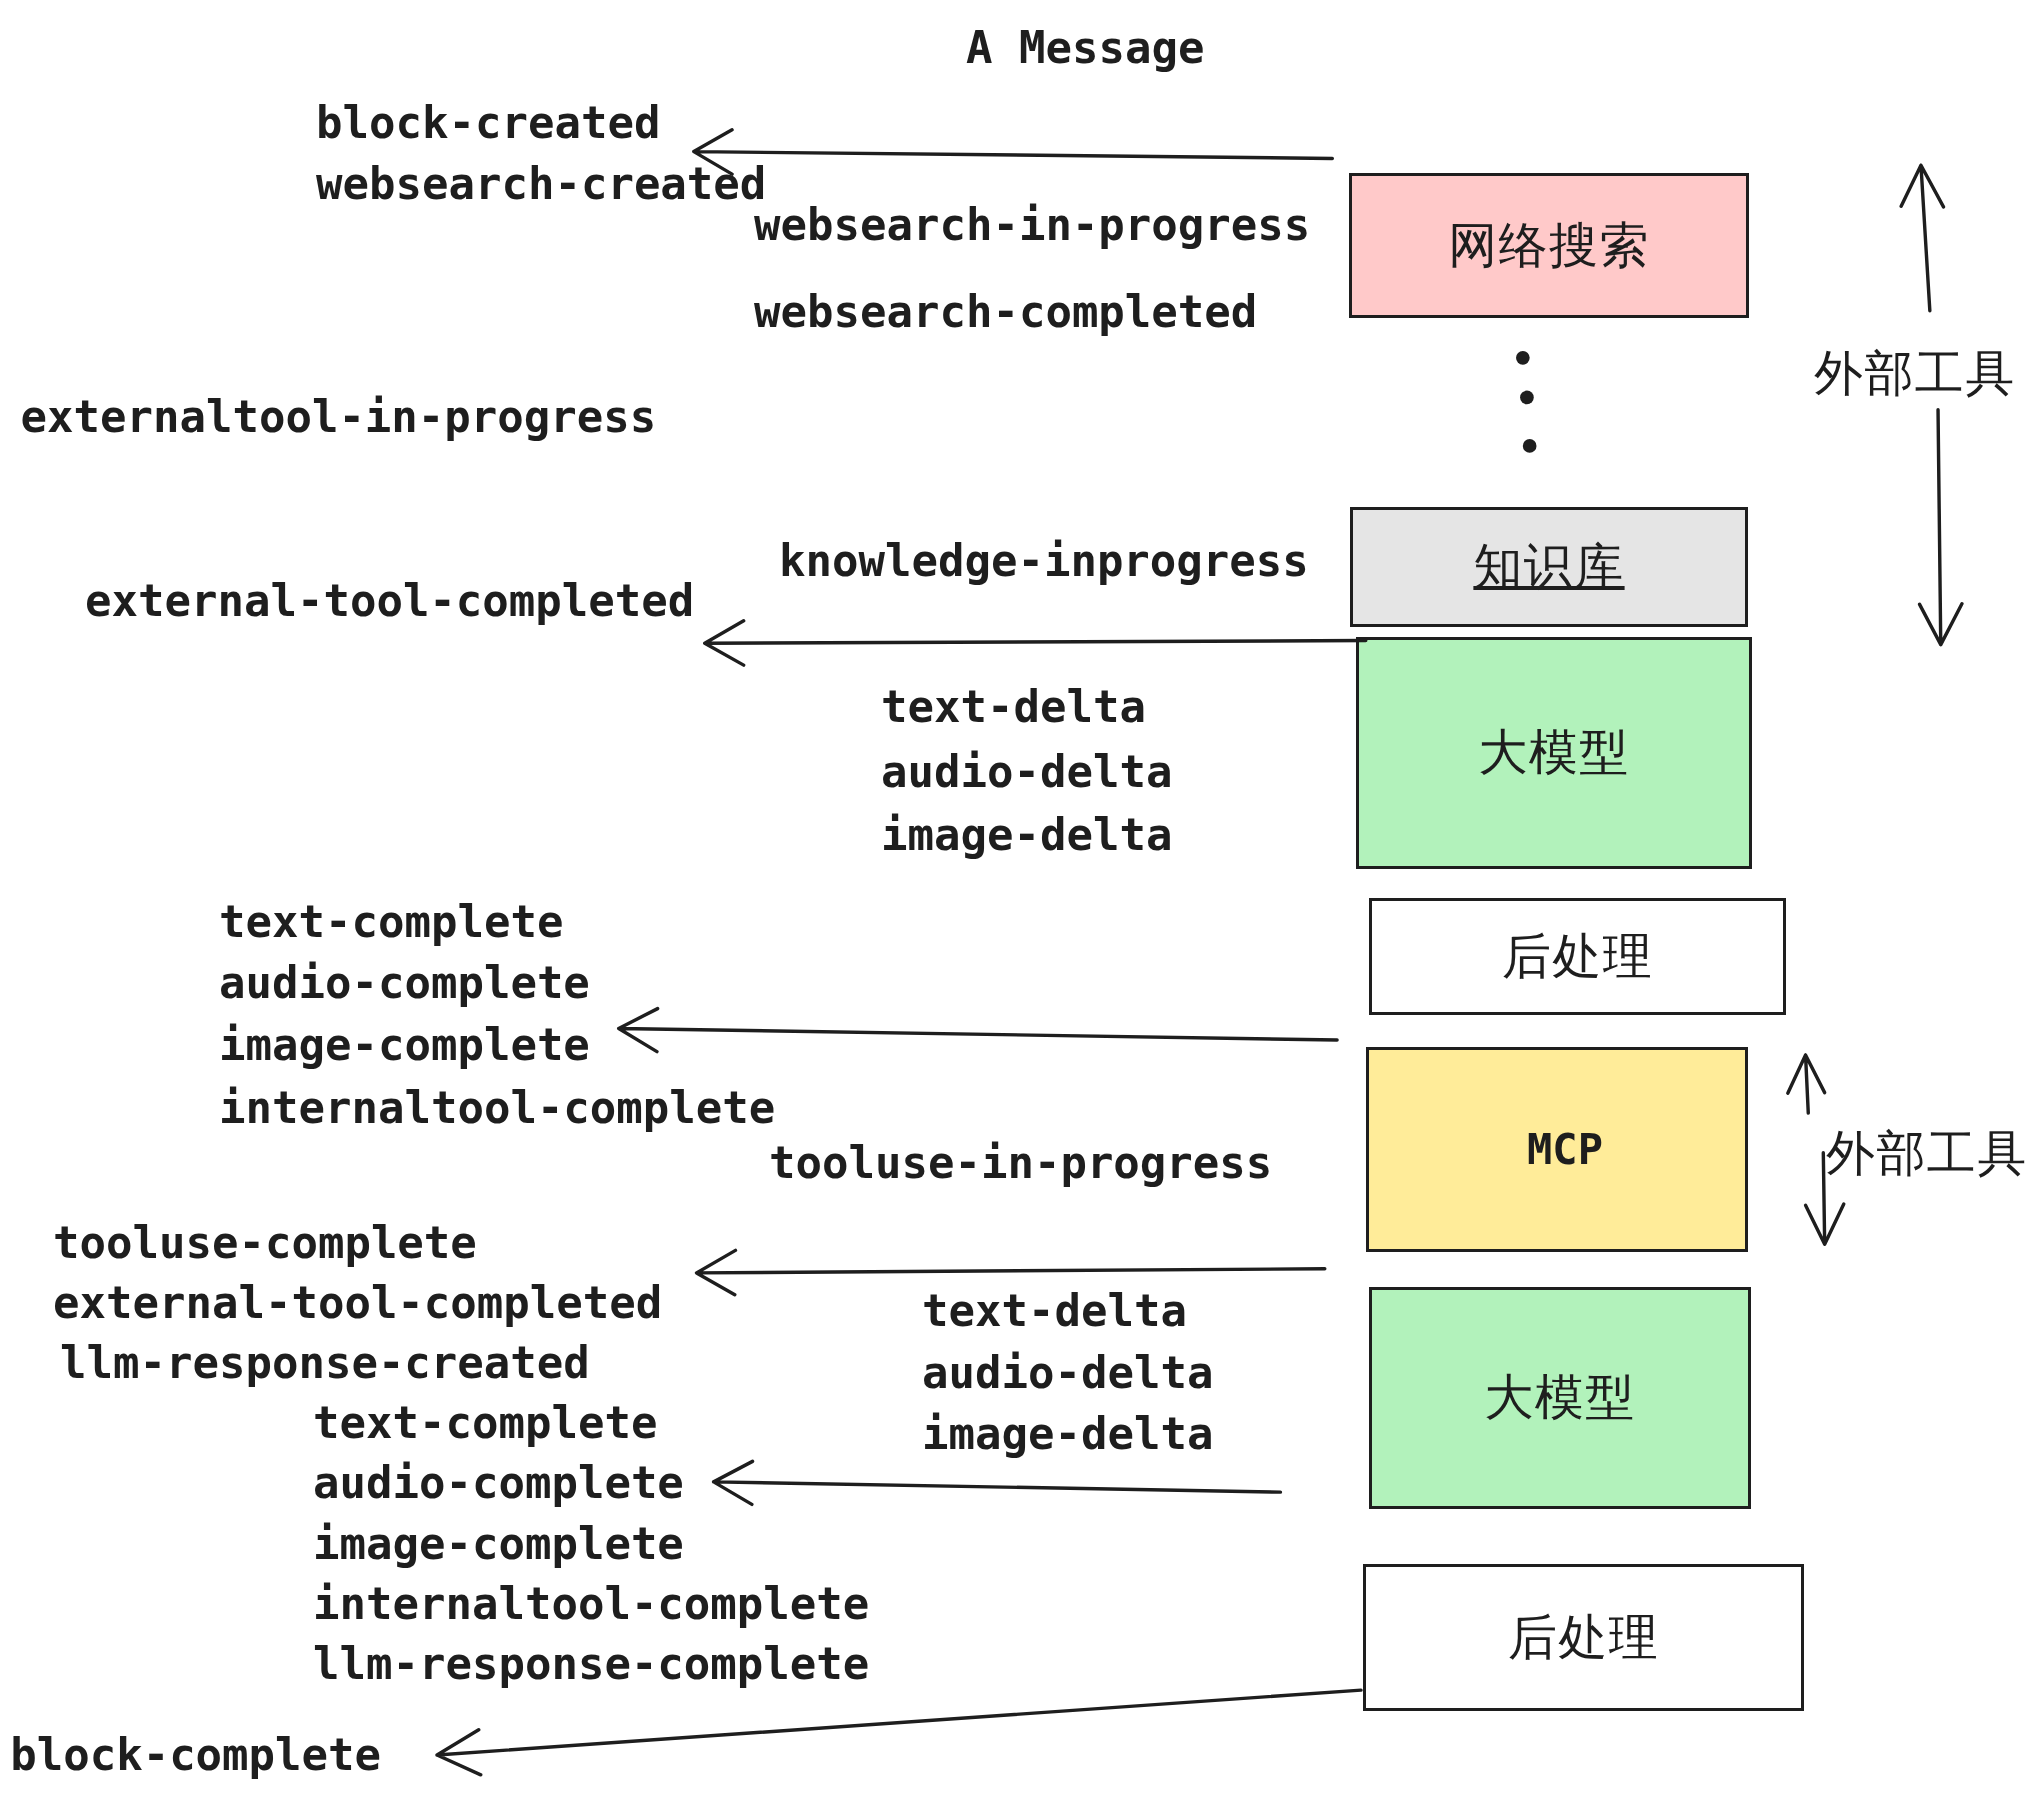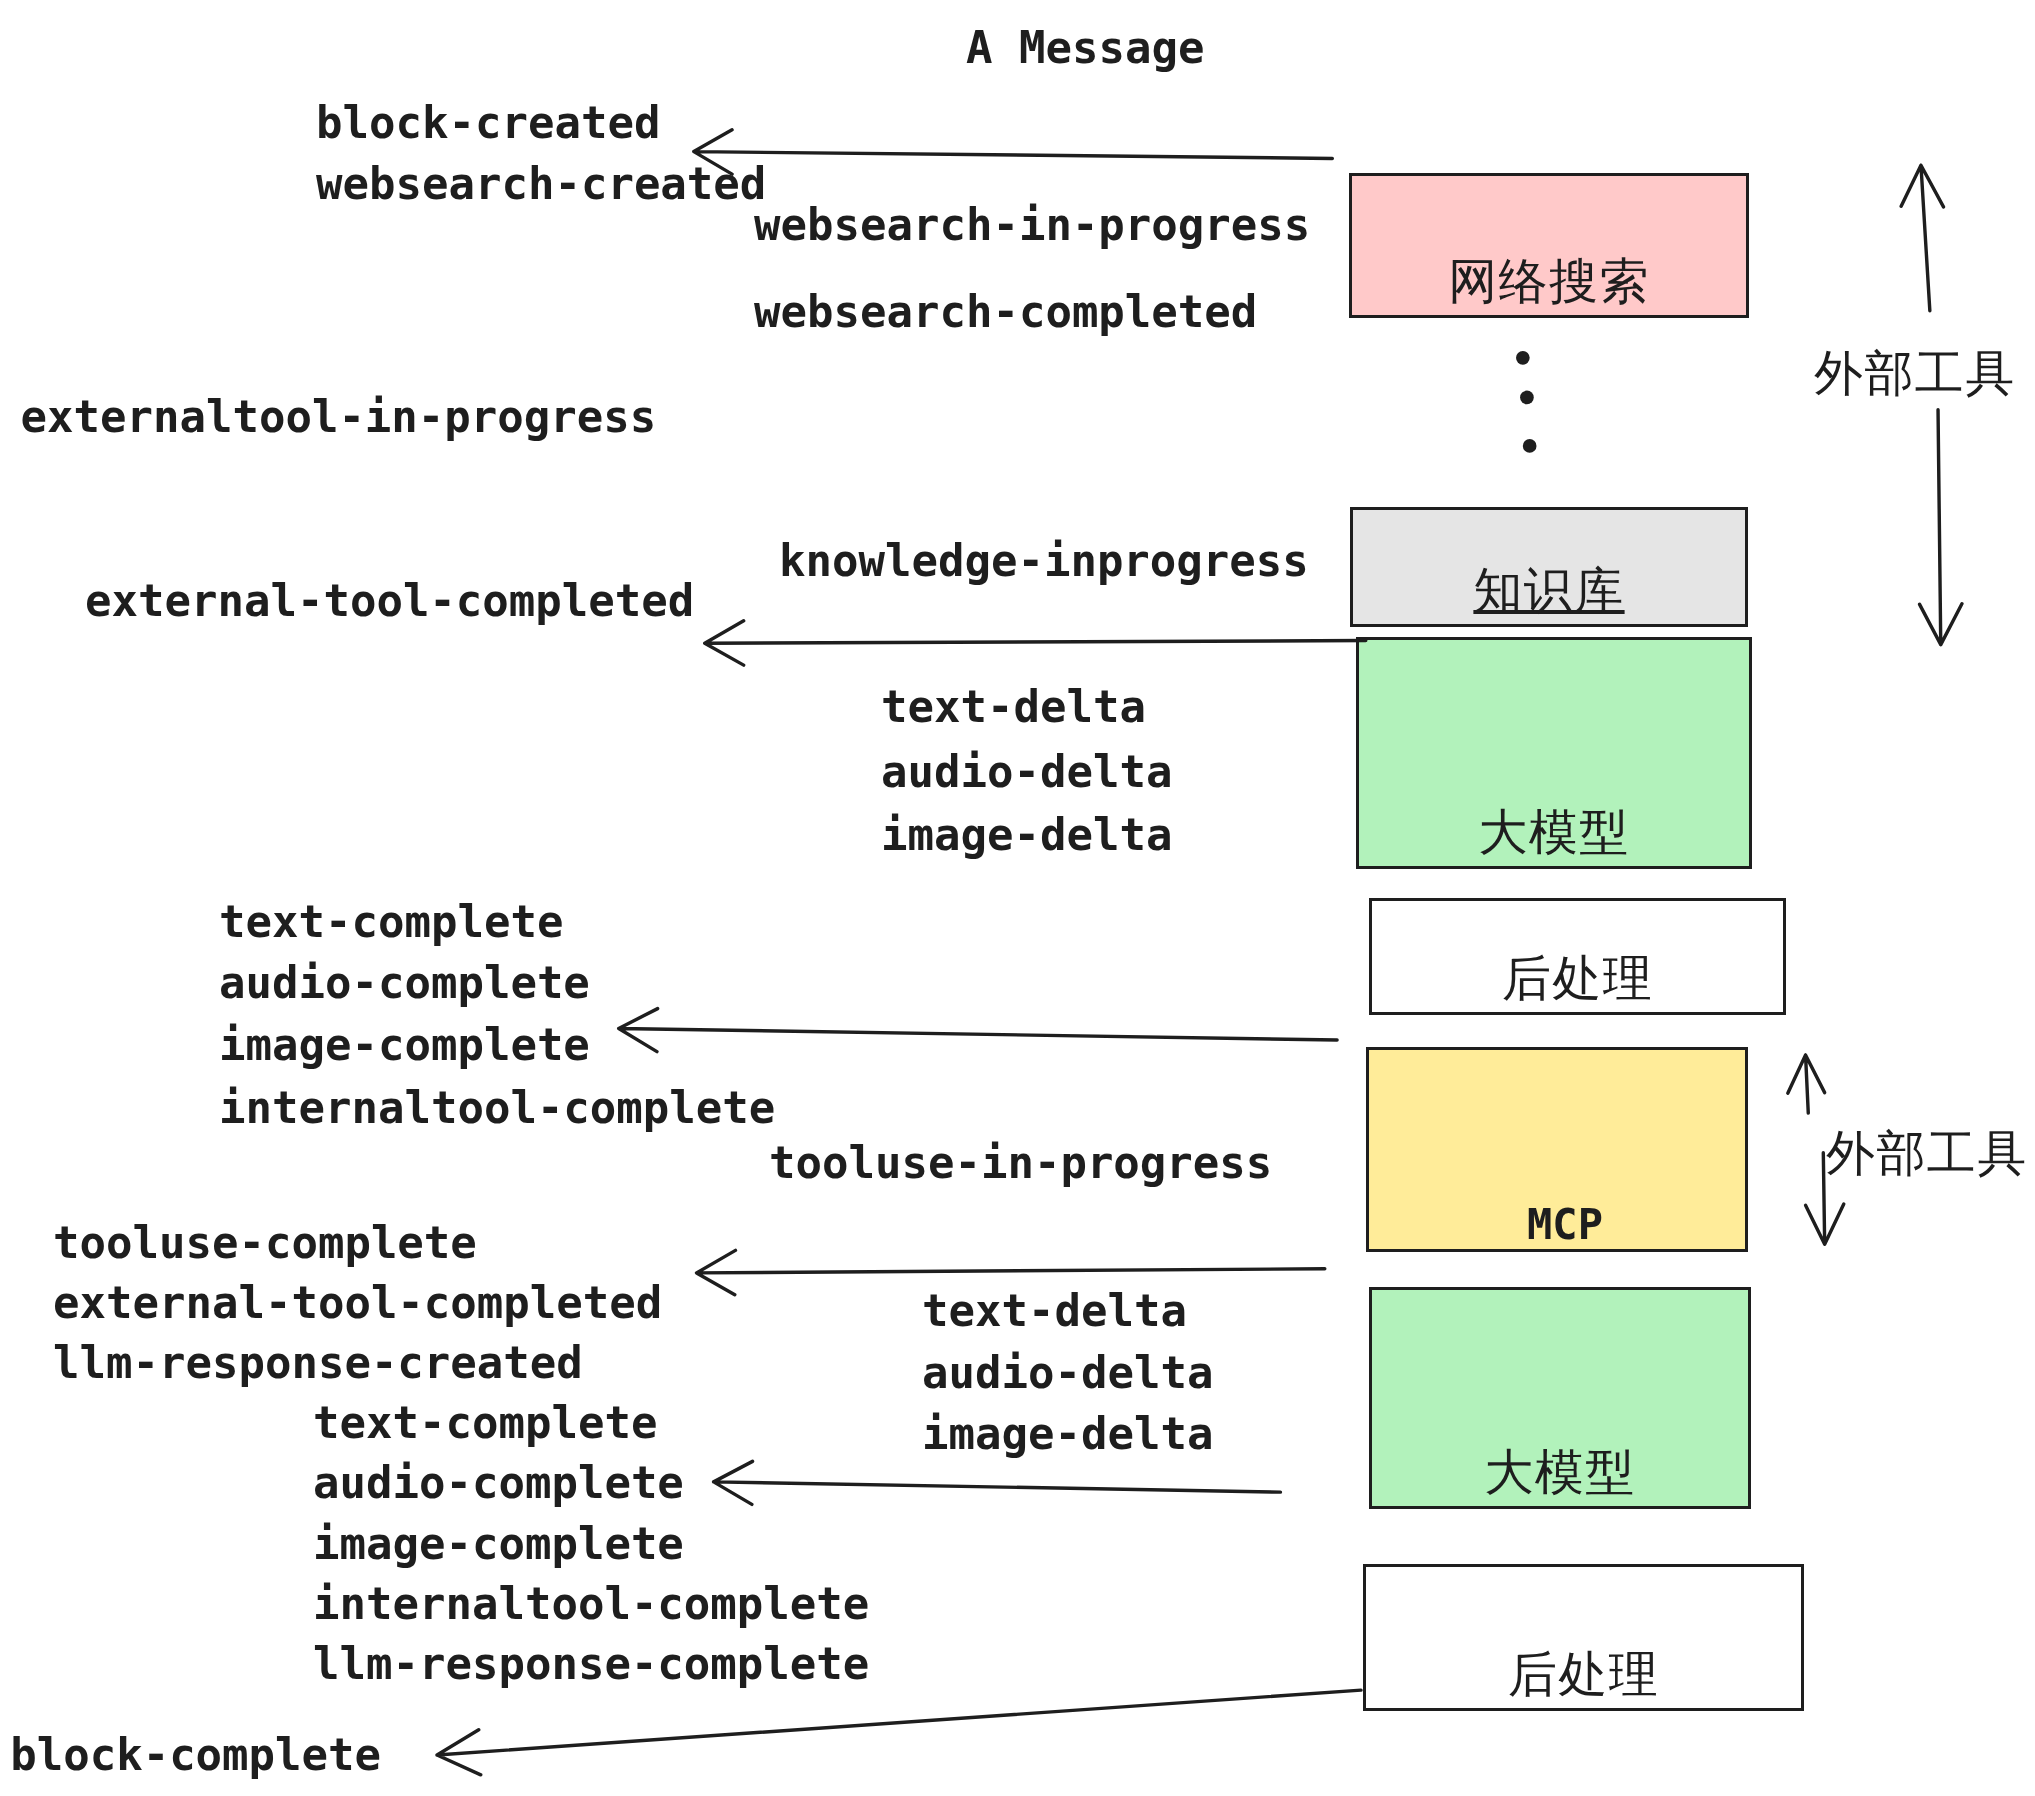--- a/index.html
+++ b/index.html
@@ -24,21 +24,21 @@
     font-size:44px;
     line-height:60px;
     font-weight:bold;
     white-space:pre;
   }
   .box{
     position:absolute;
     border:3.4px solid #1e1e1e;
     box-sizing:border-box;
     display:flex;
-    align-items:flex-end;
+    align-items:center;
     justify-content:center;
     background:#ffffff;
   }
   .cjk{
     font-family:"Liberation Sans",sans-serif;
     font-weight:500;
     font-size:49px;
     letter-spacing:1.4px;
   }
   .box .mono-label{
@@ -76,21 +76,21 @@
   <div class="ev" style="left:881px;top:677px">text-delta</div>
   <div class="ev" style="left:881px;top:742px">audio-delta</div>
   <div class="ev" style="left:881px;top:805px">image-delta</div>
   <div class="ev" style="left:219px;top:892px">text-complete</div>
   <div class="ev" style="left:219px;top:953px">audio-complete</div>
   <div class="ev" style="left:219px;top:1015px">image-complete</div>
   <div class="ev" style="left:219px;top:1078px">internaltool-complete</div>
   <div class="ev" style="left:769px;top:1133px">tooluse-in-progress</div>
   <div class="ev" style="left:53px;top:1213px">tooluse-complete</div>
   <div class="ev" style="left:53px;top:1273px">external-tool-completed</div>
-  <div class="ev" style="left:53px;top:1333px">llm-response-created</div>
+  <div class="ev" style="left:60px;top:1333px">llm-response-created</div>
   <div class="ev" style="left:313px;top:1393px">text-complete</div>
   <div class="ev" style="left:313px;top:1453px">audio-complete</div>
   <div class="ev" style="left:313px;top:1514px">image-complete</div>
   <div class="ev" style="left:313px;top:1574px">internaltool-complete</div>
   <div class="ev" style="left:313px;top:1634px">llm-response-complete</div>
   <div class="ev" style="left:922px;top:1281px">text-delta</div>
   <div class="ev" style="left:922px;top:1343px">audio-delta</div>
   <div class="ev" style="left:922px;top:1404px">image-delta</div>
   <div class="ev" style="left:10.2px;top:1725px">block-complete</div>
 

